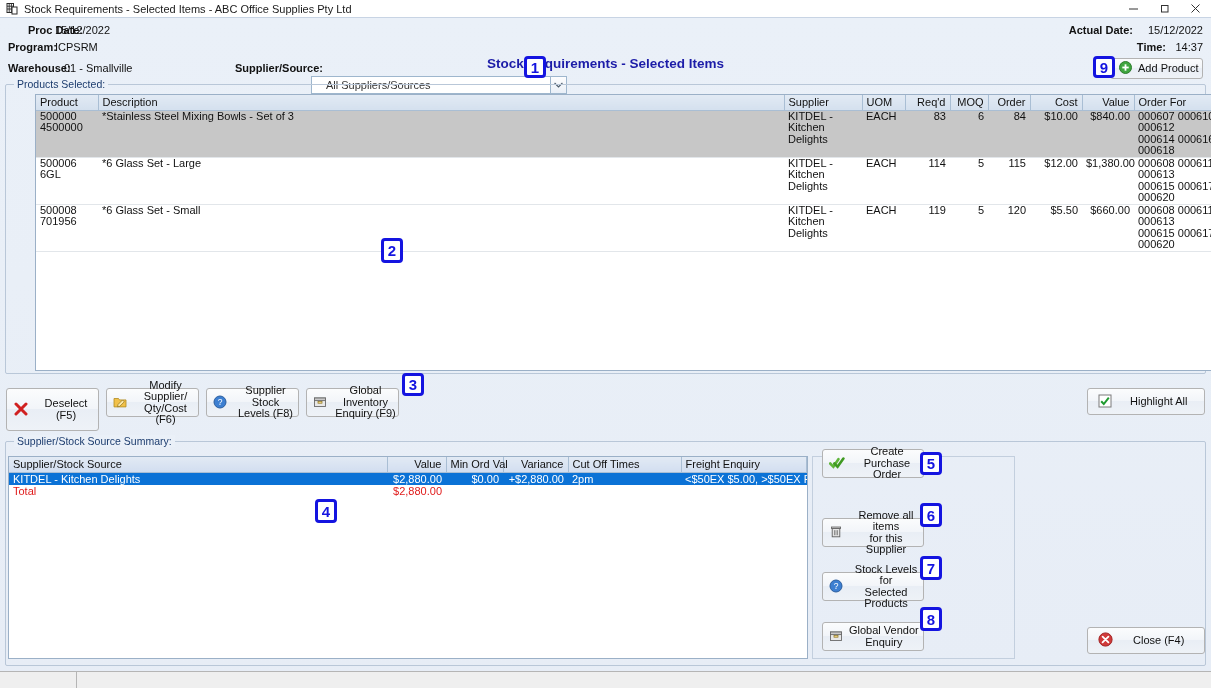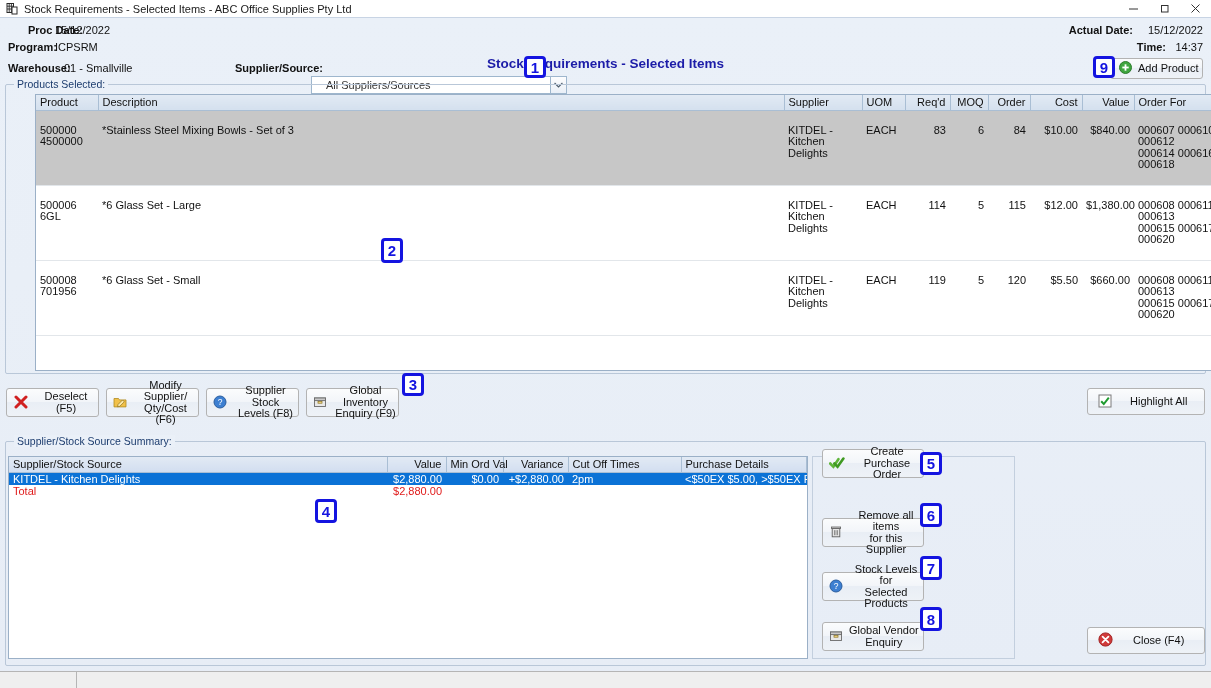--- a/index.html
+++ b/index.html
@@ -101,21 +101,21 @@
   table.grid th {
     background:linear-gradient(180deg,#e2eaf4 0%, #d4e0ee 100%);
     border-right:1px solid #a9bed4;
     border-bottom:1px solid #a9bed4;
     font-size:11px; font-weight:normal; color:#111;
     padding:1px 4px; height:15px;
     text-align:left; white-space:nowrap;
   }
   table.grid th.num { text-align:right; }
   table.grid td {
-    font-size:11px; color:#111; padding:14px 4px;
+    font-size:11px; color:#111; padding:0px 4px;
     vertical-align:top; border-bottom:1px solid #e2e6ea;
     white-space:pre-line; line-height:11.5px;
   }
   table.grid td.num { text-align:right; }
   table.grid tr.sel td { background:#c7c7c7; }
   table.grid tr.r td { background:#ffffff; }
 
   
   table.sgrid { border-collapse:collapse; width:100%; table-layout:fixed; }
   table.sgrid th {
@@ -308,21 +308,21 @@
           <td class="num">120</td>
           <td class="num">$5.50</td>
           <td class="num">$660.00</td>
           <td>000608 000611 000613
 000615 000617 000620</td>
         </tr>
       </tbody>
     </table>
   </div>
 
-  <div class="btn" style="position:absolute; left:6px; top:370px; width:93px; height:29px; justify-content:flex-start; padding-left:7px;">
+  <div class="btn" style="position:absolute; left:6px; top:370px; width:93px; height:43px; justify-content:flex-start; padding-left:7px;">
     <span class="bicon">
       <svg width="14" height="14" viewBox="0 0 14 14">
         <path d="M2 2 L12 12 M12 2 L2 12" stroke="#d02020" stroke-width="3" stroke-linecap="round"></path>
       </svg>
     </span>
     <span class="blabel">Deselect (F5)</span>
   </div>
 
   <div class="btn" style="position:absolute; left:106px; top:370px; width:93px; height:29px; justify-content:flex-start; padding-left:6px;">
     <span class="bicon">
@@ -381,21 +381,21 @@
           <col style="width:113px">
           <col style="width:auto">
       </colgroup>
       <thead>
         <tr>
           <th>Supplier/Stock Source</th>
           <th class="num">Value</th>
           <th class="num">Min Ord Val</th>
           <th class="num">Variance</th>
           <th>Cut Off Times</th>
-          <th>Purchase Details</th>
+          <th>Freight Enquiry</th>
         </tr>
       </thead>
       <tbody>
         <tr class="hl">
           <td>KITDEL - Kitchen Delights</td>
           <td class="num">$2,880.00</td>
           <td class="num">$0.00</td>
           <td class="num">+$2,880.00</td>
           <td>2pm</td>
           <td>&lt;$50EX $5.00, &gt;$50EX FIS</td>

